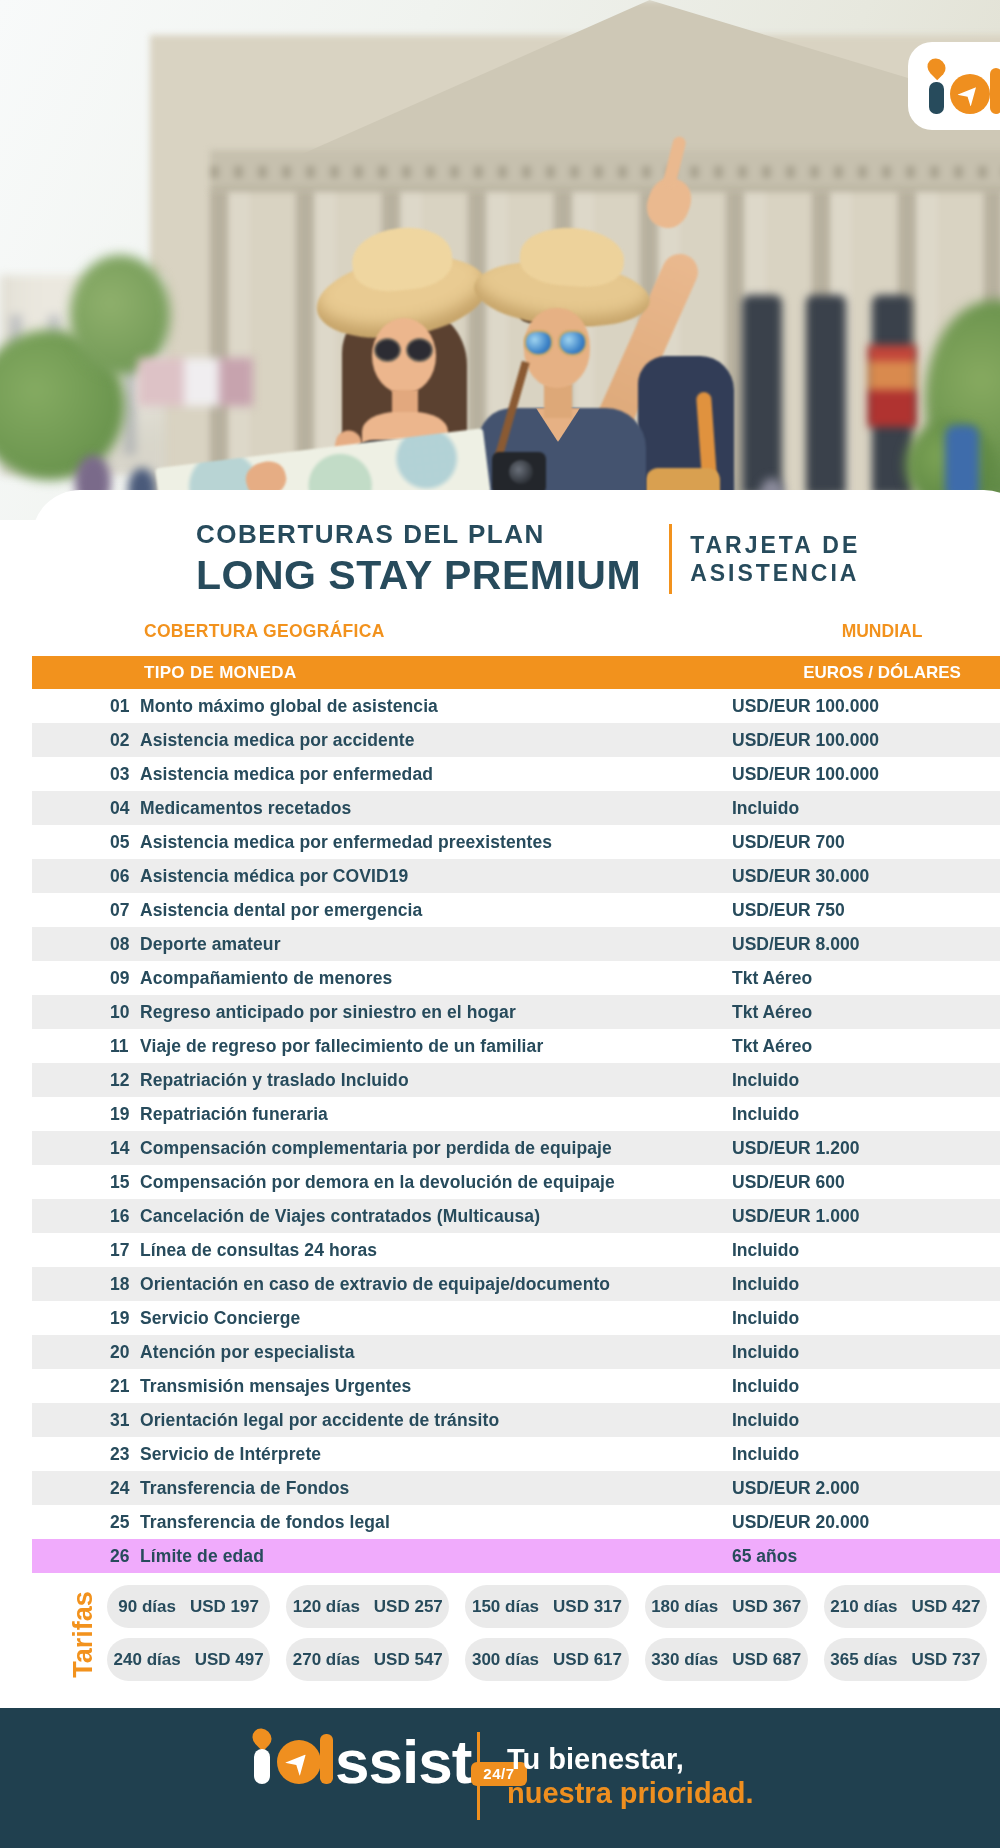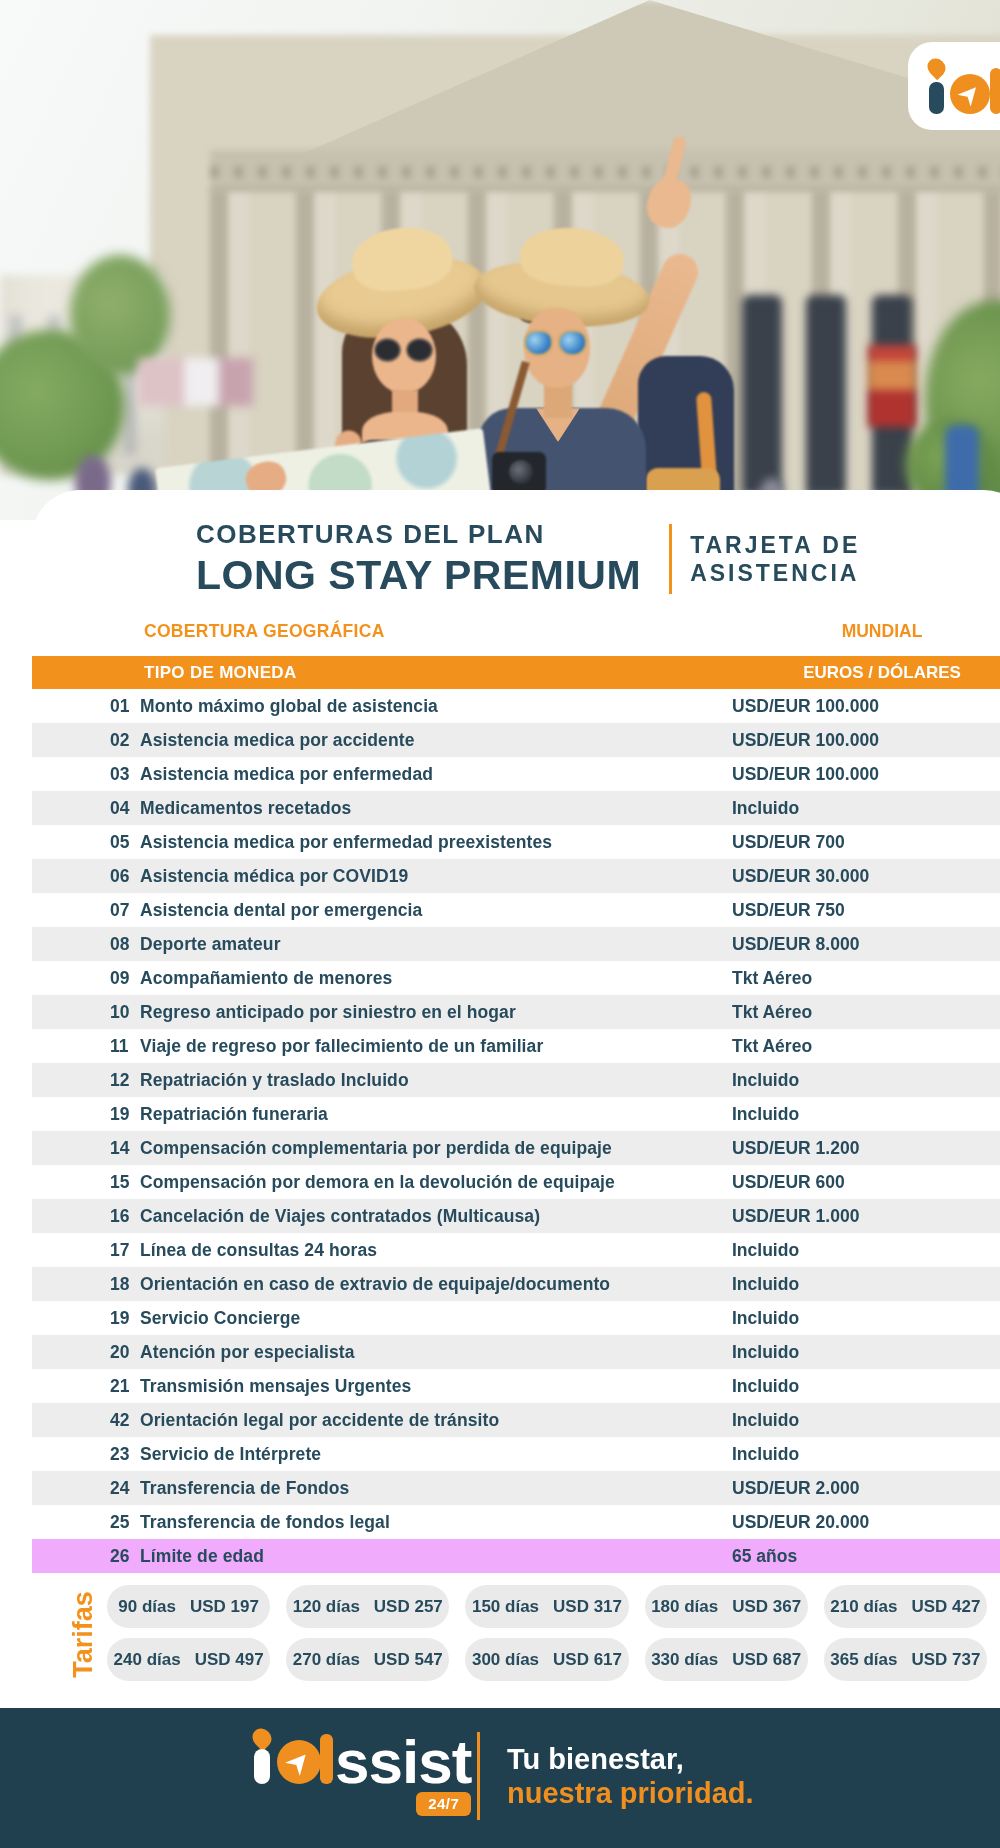--- a/index.html
+++ b/index.html
@@ -125,21 +125,21 @@
   
   .tarifas { position:relative; margin-top:12px; padding-left:75px; padding-right:45px; }
   .tarifas-label { position:absolute; left:-14px; top:34px; width:130px; text-align:center;
                    transform:rotate(-90deg); transform-origin:center; color:#f2921d; font-size:27px; font-weight:800; }
   .pills { display:grid; grid-template-columns:repeat(5,1fr); gap:10px 16px; }
   .pill { height:43px; background:#eaeaea; border-radius:22px; display:flex; align-items:center; justify-content:center;
           gap:14px; font-size:17px; font-weight:700; color:#274b5c; white-space:nowrap; }
 
   
   .footer { position:absolute; top:1708px; left:0; width:1000px; height:140px; background:#20404f; z-index:5; }
-  .logo-wrap { position:absolute; left:253px; top:20px; display:flex; flex-direction:column; align-items:flex-end; }
+  .logo-wrap { position:absolute; left:253px; top:20px; display:flex; flex-direction:row; align-items:flex-end; }
   .logo-row { display:flex; align-items:flex-end; height:58px; }
   .big-i { position:relative; width:18px; height:58px; }
   .big-i .dot { position:absolute; left:0; top:0; width:18px; height:20px; background:#ef8f1f;
                 border-radius:50% 50% 50% 0; transform:rotate(-45deg); }
   .big-i .stem { position:absolute; left:1px; bottom:2px; width:16px; height:35px; background:#fff; border-radius:8px; }
   .big-a { position:relative; width:56px; height:58px; margin-left:6px; margin-right:2px; }
   .big-a .bowl { position:absolute; left:0; bottom:2px; width:44px; height:44px; background:#ef8f1f; border-radius:50%; }
   .big-a .astem { position:absolute; right:0; bottom:2px; width:13px; height:50px; background:#ef8f1f; border-radius:6px; }
   .big-a .cursor { position:absolute; left:12px; bottom:14px; width:20px; height:20px; background:#fff;
                 clip-path:polygon(0 100%,50% 0,100% 100%,50% 70%); transform:rotate(42deg); }
@@ -366,21 +366,21 @@
         <span class="val">Incluido</span>
       </div>
 
       <div class="row">
         <span class="num">21</span>
         <span class="lbl">Transmisión mensajes Urgentes</span>
         <span class="val">Incluido</span>
       </div>
 
       <div class="row">
-        <span class="num">42</span>
+        <span class="num">31</span>
         <span class="lbl">Orientación legal por accidente de tránsito</span>
         <span class="val">Incluido</span>
       </div>
 
       <div class="row">
         <span class="num">23</span>
         <span class="lbl">Servicio de Intérprete</span>
         <span class="val">Incluido</span>
       </div>
 

